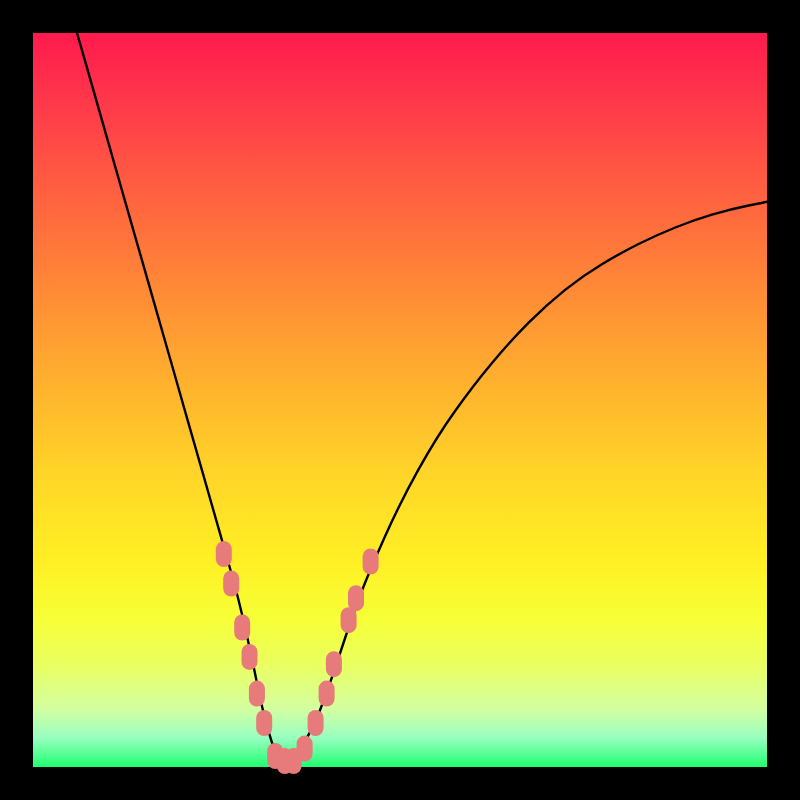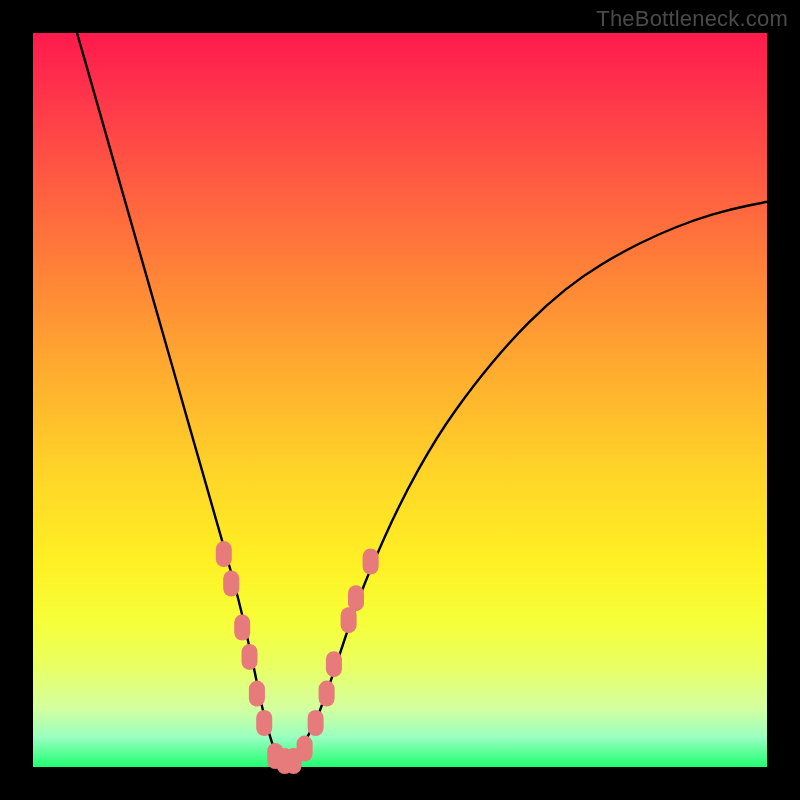--- a/index.html
+++ b/index.html
@@ -55,21 +55,20 @@
     top: 0;
     width: 734px;
     height: 734px;
     overflow: visible;
   }
 </style>
 </head>
 <body>
 
 <div class="frame">
-  <div class="watermark">TheBottleneck.com</div>
   <div class="plot">
     <svg class="curve" viewBox="0 0 734 734">
       <path id="curve-path" fill="none" stroke="#000000" stroke-width="2.4" d="M 44.0 0.0 Q 44.0 0.0 51.4 25.7 Q 58.7 51.4 66.1 77.1 Q 73.4 102.8 80.7 128.4 Q 88.1 154.1 95.4 179.8 Q 102.8 205.5 110.1 231.2 Q 117.4 256.9 124.8 282.6 Q 132.1 308.3 139.5 334.0 Q 146.8 359.7 154.1 385.4 Q 161.5 411.0 168.8 436.7 Q 176.2 462.4 183.5 488.1 Q 190.8 513.8 198.2 539.5 Q 205.5 565.2 212.9 598.2 Q 220.2 631.2 223.9 649.6 Q 227.5 667.9 231.2 682.6 Q 234.9 697.3 238.6 708.3 Q 242.2 719.3 245.9 723.0 Q 249.6 726.7 253.2 726.7 Q 256.9 726.7 260.6 723.0 Q 264.2 719.3 271.6 708.3 Q 278.9 697.3 286.3 679.0 Q 293.6 660.6 300.9 638.6 Q 308.3 616.6 315.6 594.5 Q 323.0 572.5 330.3 554.2 Q 337.6 535.8 352.3 502.8 Q 367.0 469.8 385.4 436.7 Q 403.7 403.7 422.1 378.0 Q 440.4 352.3 458.8 330.3 Q 477.1 308.3 495.4 289.9 Q 513.8 271.6 532.1 256.9 Q 550.5 242.2 568.9 231.2 Q 587.2 220.2 605.5 211.0 Q 623.9 201.9 642.3 194.5 Q 660.6 187.2 679.0 181.7 Q 697.3 176.2 715.6 172.5 T 734.0 168.8"></path>
       <g id="marker-layer">
           <rect x="182.8" y="508.1" width="16" height="26" rx="8" ry="8" fill="#e77a7a" stroke="#d65f5f" stroke-width="0"></rect>
           <rect x="190.2" y="537.5" width="16" height="26" rx="8" ry="8" fill="#e77a7a" stroke="#d65f5f" stroke-width="0"></rect>
           <rect x="201.2" y="581.5" width="16" height="26" rx="8" ry="8" fill="#e77a7a" stroke="#d65f5f" stroke-width="0"></rect>
           <rect x="208.5" y="610.9" width="16" height="26" rx="8" ry="8" fill="#e77a7a" stroke="#d65f5f" stroke-width="0"></rect>
           <rect x="215.9" y="647.6" width="16" height="26" rx="8" ry="8" fill="#e77a7a" stroke="#d65f5f" stroke-width="0"></rect>
           <rect x="223.2" y="677.0" width="16" height="26" rx="8" ry="8" fill="#e77a7a" stroke="#d65f5f" stroke-width="0"></rect>

